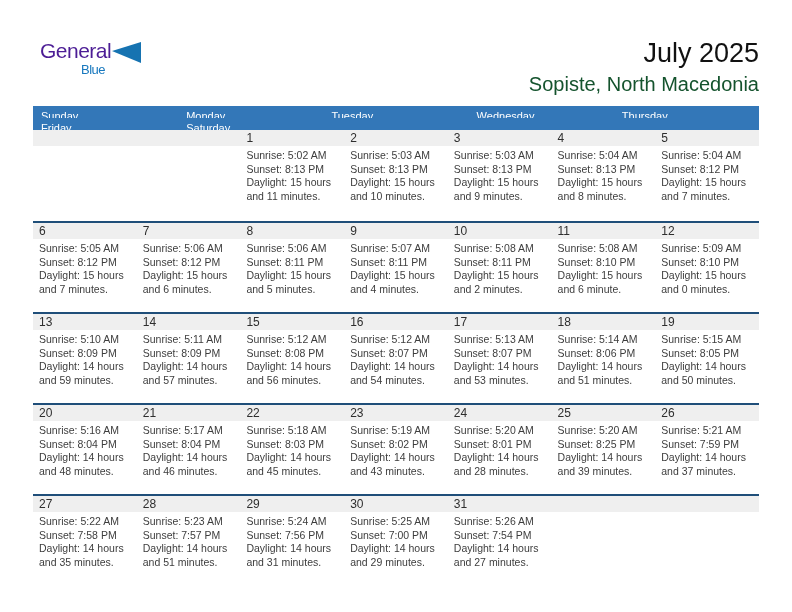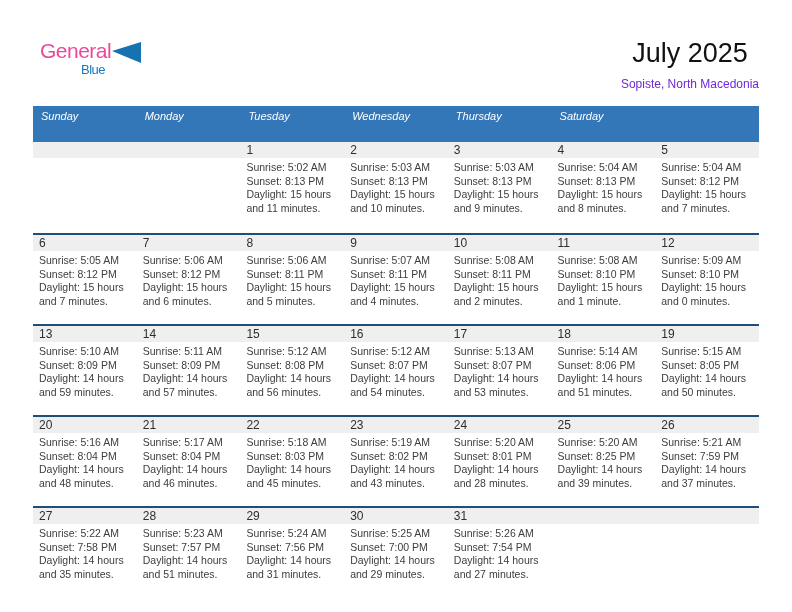--- a/index.html
+++ b/index.html
@@ -2,32 +2,32 @@
 <html><head>
 <meta charset="utf-8">
 <style>
   * { margin:0; padding:0; box-sizing:border-box; }
   html,body { width:792px; height:612px; background:#ffffff; font-family:"Liberation Sans", sans-serif; }
   .page { position:relative; width:792px; height:612px; background:#fff; overflow:hidden; }
 
   
   .logo { position:absolute; left:40px; top:40px; }
   .logo-row1 { display:flex; align-items:flex-start; }
-  .logo-general { font-size:21px; color:#ec4899; letter-spacing:-0.5px; line-height:21px; }
+  .logo-general { font-size:21px; color:#4c1d95; letter-spacing:-0.5px; line-height:21px; }
   .logo-tri { margin-left:1px; margin-top:2px; }
   .logo-blue { font-size:13px; color:#1878be; letter-spacing:-0.5px; line-height:18px; margin-left:41px; margin-top:-2px; }
 
   
   .titles { position:absolute; right:33px; top:38px; text-align:right; }
-  .title { font-size:27px; color:#111; line-height:30px;text-align:center; }
-  .subtitle { font-size:12px; color:#6d28d9; line-height:18px; margin-top:7px; }
+  .title { font-size:27px; color:#111; line-height:30px; }
+  .subtitle { font-size:20px; color:#14532d; line-height:18px; margin-top:7px; }
 
   
   .calendar { position:absolute; left:33px; top:106px; width:726px; }
-  .weekday-row { display:grid; grid-template-columns:repeat(7,1fr); background:#3377b8; height:36px;font-style:italic; }
+  .weekday-row { display:grid; grid-template-columns:repeat(5,1fr); background:#3377b8; height:24px; }
   .weekday-cell { color:#ffffff; font-size:11px; line-height:20px; padding-left:8px; overflow:hidden; white-space:nowrap; }
 
   .week-row { display:grid; grid-template-columns:repeat(7,1fr); height:91px; border-top:2px solid #1f4e79; }
   .week-row.first { border-top:none; }
   .day-cell { overflow:hidden; }
   .day-num { background:#efefef; height:16px; font-size:12px; line-height:16px; padding-left:6px; color:#2e2e2e; }
   .cell-lines { padding:3px 3px 0 6px; }
   .cell-line { font-size:10.5px; line-height:13.5px; color:#3d3d3d; white-space:nowrap; }
 </style>
 </head>
@@ -50,20 +50,21 @@
     <div class="subtitle">Sopiste, North Macedonia</div>
   </div>
 
   <div class="calendar">
     <div class="weekday-row" id="weekday-row">
         <div class="weekday-cell">Sunday</div>
         <div class="weekday-cell">Monday</div>
         <div class="weekday-cell">Tuesday</div>
         <div class="weekday-cell">Wednesday</div>
         <div class="weekday-cell">Thursday</div>
+        <div class="weekday-cell">Friday</div>
         <div class="weekday-cell">Saturday</div>
       </div>
     <div id="weeks">
         <div class="week-row first">
           <div class="day-cell">
             <div class="day-num"></div>
             <div class="cell-lines"></div>
           </div>
           <div class="day-cell">
             <div class="day-num"></div>
@@ -160,21 +161,21 @@
               <div class="cell-line">Daylight: 15 hours</div>
               <div class="cell-line">and 2 minutes.</div>
             </div>
           </div>
           <div class="day-cell">
             <div class="day-num">11</div>
             <div class="cell-lines">
               <div class="cell-line">Sunrise: 5:08 AM</div>
               <div class="cell-line">Sunset: 8:10 PM</div>
               <div class="cell-line">Daylight: 15 hours</div>
-              <div class="cell-line">and 1 minute.</div>
+              <div class="cell-line">and 6 minute.</div>
             </div>
           </div>
           <div class="day-cell">
             <div class="day-num">12</div>
             <div class="cell-lines">
               <div class="cell-line">Sunrise: 5:09 AM</div>
               <div class="cell-line">Sunset: 8:10 PM</div>
               <div class="cell-line">Daylight: 15 hours</div>
               <div class="cell-line">and 0 minutes.</div>
             </div>

